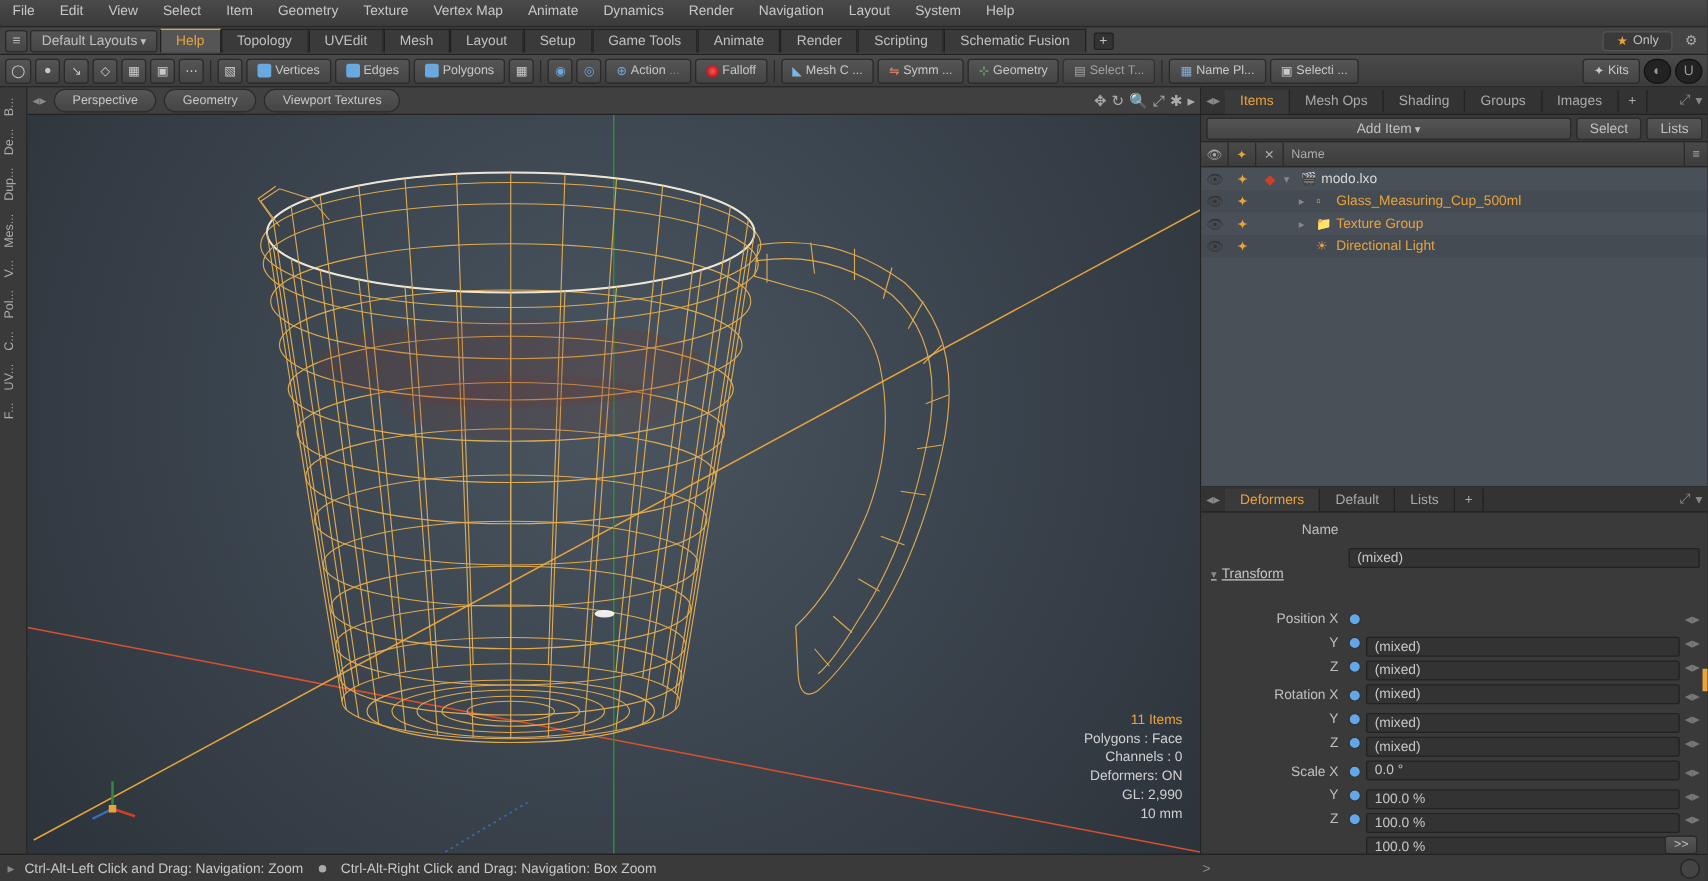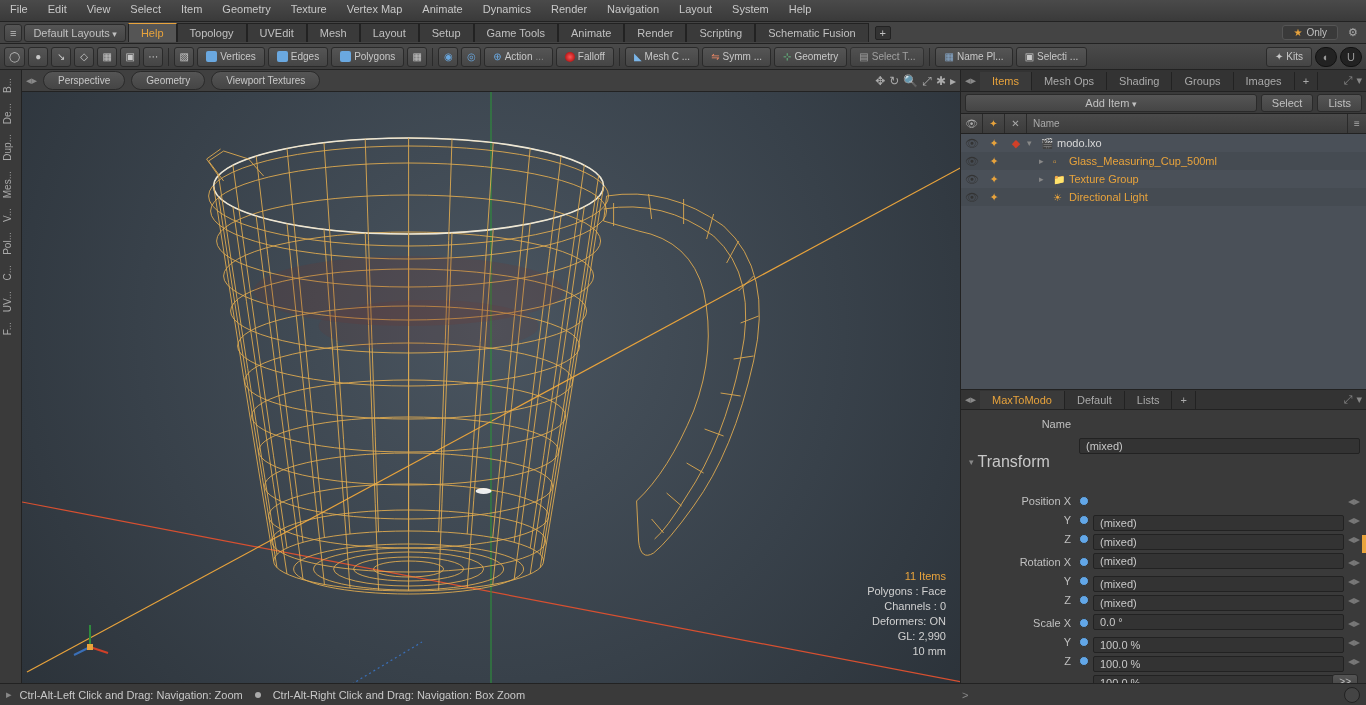--- a/index.html
+++ b/index.html
@@ -83,21 +83,21 @@
 
 .props { flex: 1; background: #3a3a3a; overflow: hidden; display: flex; flex-direction: column; }
 .props-tabs { height: 20px; background: #333; display: flex; align-items: center; border-bottom: 1px solid #222; }
 .props-tab { padding: 3px 12px; color: #aaa; font-size: 11px; border-right: 1px solid #222; cursor: pointer; }
 .props-tab.active { color: #e8a33c; background: #3a3a3a; }
 .prop-body { flex: 1; overflow: auto; padding: 4px 6px; }
 .prop-row { display: flex; align-items: center; height: 19px; gap: 4px; margin-bottom: 0; }
 .prop-label { width: 108px; text-align: right; color: #c0c0c0; font-size: 11px; padding-right: 4px; }
 .prop-sublabel { width: 108px; text-align: right; color: #c0c0c0; font-size: 11px; padding-right: 4px; }
 .prop-input { flex: 1; background: #333; border: 1px solid #222; border-radius: 2px; padding: 1px 6px; color: #c8c8c8; font-size: 11px; height: 16px; display: flex; align-items: center; margin-top: 44px; }
-.prop-section { display: flex; align-items: center; font-size: 16px; color: #c8c8c8; padding: 20px 2px; gap: 4px; }
+.prop-section { display: flex; align-items: center; font-size: 11px; color: #c8c8c8; padding: 20px 2px; gap: 4px; text-decoration: underline; }
 .prop-section::before { content: "▾"; font-size: 9px; color: #888; }
 .dot-indicator { width: 10px; height: 10px; border-radius: 50%; background: #62a7e8; border: 1px solid #333; flex-shrink: 0; }
 .spinner { width: 12px; color: #777; font-size: 12px; }
 .prop-nav { display: flex; justify-content: flex-end; padding: 4px 2px; }
 .nav-btn { background: linear-gradient(#555,#454545); border: 1px solid #2a2a2a; border-radius: 3px; padding: 1px 6px; color: #c0c0c0; font-size: 10px; }
 
 
 .orange-strip { position: absolute; right: 0; top: 535px; width: 4px; height: 18px; background: #e8a33c; }
 
 
@@ -421,21 +421,21 @@
           <div class="tc eye">👁</div>
           <div class="tc plus">✦</div>
           <div class="tc dot"></div>
           <div class="tc name indent1"><span class="disclose"></span><span class="tree-icon">☀</span> Directional Light</div>
         </div>
       </div>
 
     <div class="props">
       <div class="props-tabs">
         <span style="color:#888;padding:0 4px;">◂▸</span>
-        <span class="props-tab active">MaxToModo</span>
+        <span class="props-tab active">Deformers</span>
         <span class="props-tab">Default</span>
         <span class="props-tab">Lists</span>
         <span class="props-tab" style="padding:3px 8px;">+</span>
         <div class="rp-icons" style="margin-left:auto;">
           <span>⤢</span>
           <span>▾</span>
         </div>
       </div>
       <div class="prop-body">
         <div class="prop-row">

